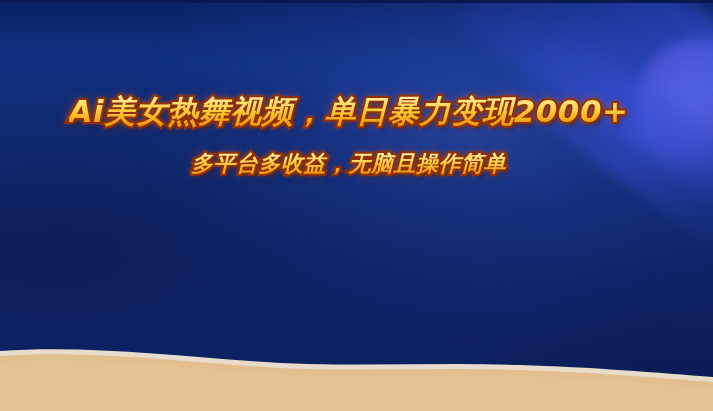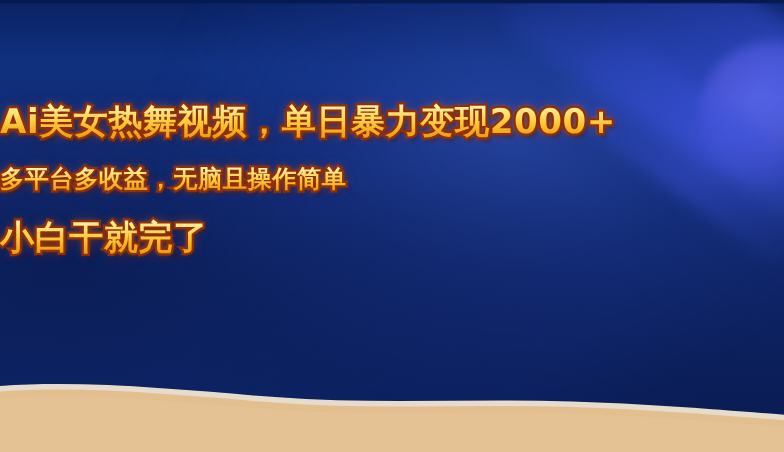--- a/index.html
+++ b/index.html
@@ -127,22 +127,24 @@
     height: 90px;
   }
   .sand-wrap svg { display: block; width: 713px; height: 90px; }
 
   
   .headline {
     position: absolute;
     left: 0;
     top: 96px;
     width: 697px;
+    text-align: center;
     line-height: 1;
     pointer-events: none;
+    font-style: italic;
   }
   .line {
     display: block;
     font-family: "DejaVu Sans", "Liberation Sans", sans-serif;
     font-weight: bold;
     letter-spacing: 0.5px;
     white-space: nowrap;
     position: relative;
   }
   .line-1 { font-size: 31px; margin-bottom: 26px; }
@@ -205,20 +207,16 @@
     <div class="line line-1">
       <span class="stroke">Ai美女热舞视频，单日暴力变现2000+</span>
       <span class="txt">Ai美女热舞视频，单日暴力变现2000+</span>
     </div>
 
     <div class="line line-2">
       <span class="stroke">多平台多收益，无脑且操作简单</span>
       <span class="txt">多平台多收益，无脑且操作简单</span>
     </div>
 
-    <div class="line line-3">
-      <span class="stroke">小白干就完了</span>
-      <span class="txt">小白干就完了</span>
-    </div>
 
   </div>
 
 </div>
 
 </body></html>

